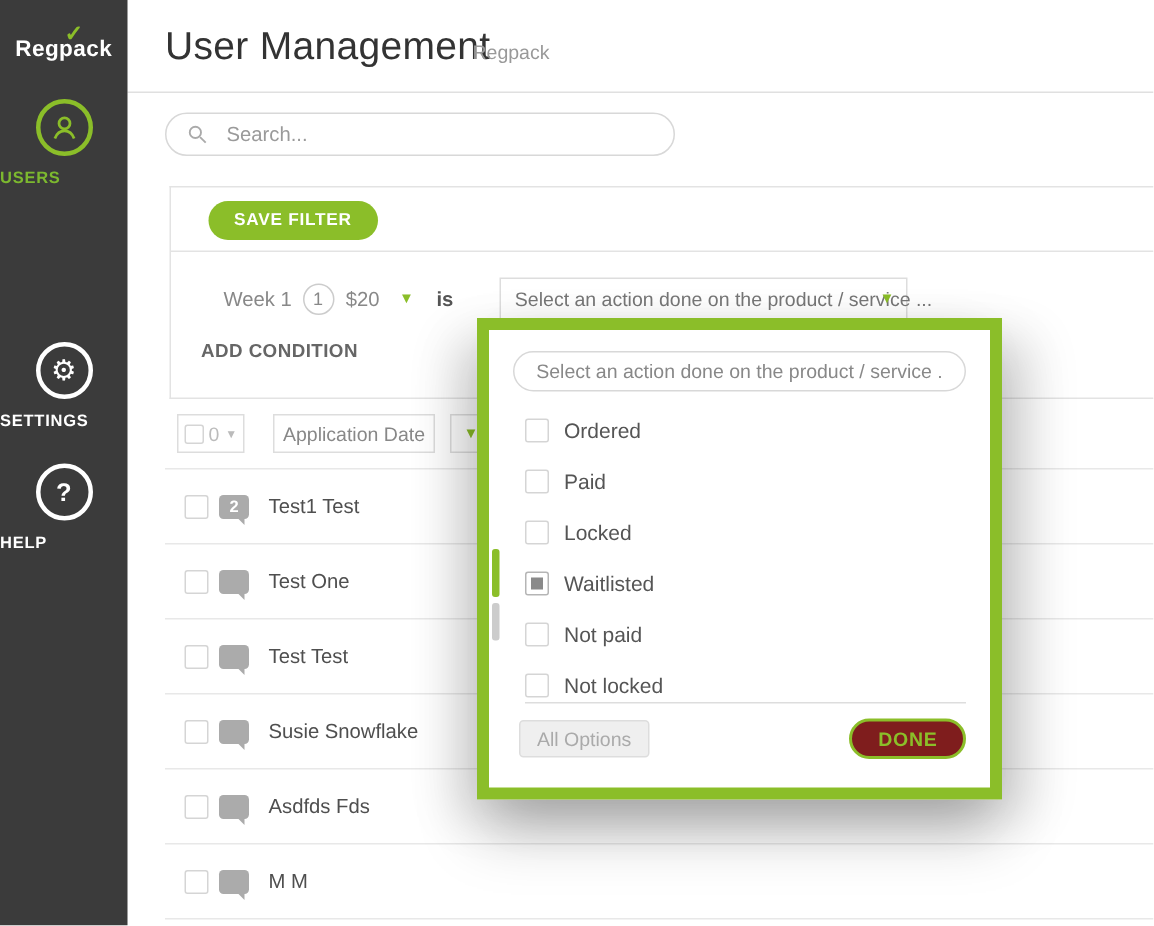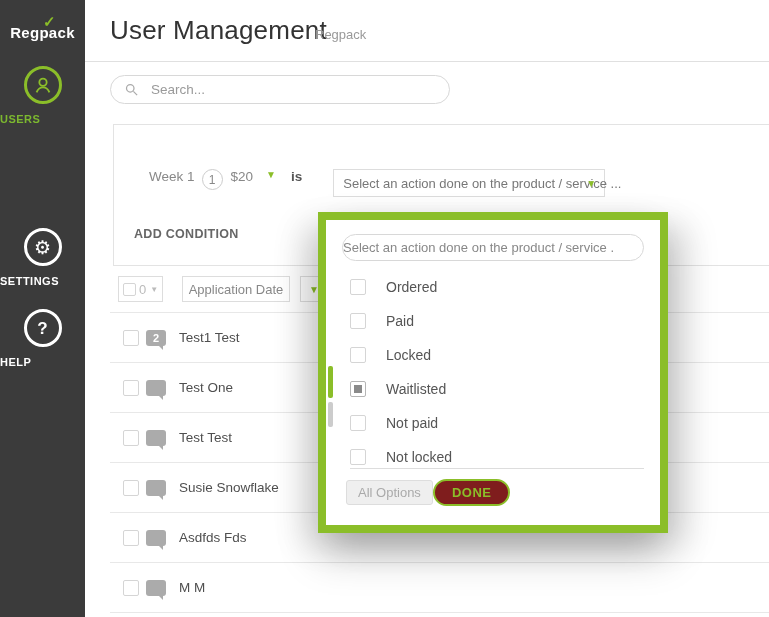--- a/index.html
+++ b/index.html
@@ -45,22 +45,22 @@
     font-family:"Liberation Sans", sans-serif; }
   .search-input::placeholder { color:#9a9a9a; }
 
   
   .filter-panel { position:absolute; left:28px; top:124px; width:656px; height:142px;
     border:1px solid #e3e3e3; border-right:none; }
   .sf-row { height:43px; border-bottom:1px solid #e3e3e3; }
   .save-filter { margin:9px 0 0 25px; background:#8bbe29; color:#fff; border:none;
     border-radius:17px; padding:7px 17px; font-size:11.5px; font-weight:bold;
     letter-spacing:.5px; cursor:pointer; font-family:"Liberation Sans", sans-serif; }
-  .cond-row { position:absolute; left:35px; top:44px; height:30px; display:flex;
-    }
+  .cond-row { position:absolute; left:35px; top:59px; height:30px; display:flex;
+    align-items:center; }
   .cond-product { font-size:13.5px; color:#888; cursor:pointer; }
   .cond-qty { width:21px; height:21px; border:1px solid #ccc; border-radius:50%;
     margin-left:7px; font-size:12px; color:#888; display:flex; align-items:center;
     justify-content:center; cursor:pointer; }
   .cond-price { margin-left:8px; font-size:13.5px; color:#888; }
   .arrow-green { color:#8bbe29; font-size:10px; margin-left:13px; cursor:pointer; }
   .cond-is { margin-left:15px; font-size:13.5px; font-weight:bold; color:#555; }
   .action-select { position:relative; margin-left:31px; width:272px; height:28px;
     border:1px solid #ddd; background:#fff; display:flex; align-items:center;
     cursor:pointer; }
@@ -99,36 +99,36 @@
   .bubble::after { content:""; position:absolute; bottom:-4px; right:3px;
     border-left:5px solid transparent; border-top:5px solid #ababab; }
   .row .name { margin-left:13px; font-size:13.5px; color:#4f4f4f; cursor:pointer; }
 
   
   .dropdown { position:absolute; left:233px; top:212px; width:350px; height:321px;
     background:#fff; border:8px solid #8bbe29; z-index:10;
     box-shadow:0 22px 38px rgba(0,0,0,.22), 22px 12px 30px rgba(0,0,0,.10),
       -16px 12px 30px rgba(0,0,0,.10); }
   .dd-pill { margin:14px 16px 0; height:27px; border:1px solid #d8d8d8;
-    border-radius:15px; text-align:left; line-height:25px; font-size:13px;
+    border-radius:15px; text-align:center; line-height:25px; font-size:13px;
     color:#888; white-space:nowrap; overflow:hidden; }
   .dd-options { margin:9px 0 0 24px; }
   .dd-option { height:34px; display:flex; align-items:center; cursor:pointer; }
-  .dd-option .label { margin-left:20px; font-size:14px; color:#555; }
+  .dd-option .label { margin-left:10px; font-size:14px; color:#555; }
   .cb.checked { border-color:#b5b5b5; }
   .cb.checked::after { content:""; position:absolute; left:3px; top:3px; right:3px;
     bottom:3px; background:#8a8a8a; }
   .dd-scroll-green { position:absolute; left:2px; top:146px; width:5px; height:32px;
     background:#8bbe29; border-radius:2px; cursor:pointer; }
   .dd-scroll-gray { position:absolute; left:2px; top:182px; width:5px; height:25px;
     background:#ccc; border-radius:2px; cursor:pointer; }
   .dd-divider { position:absolute; left:24px; right:16px; top:248px;
     border-top:1px solid #ddd; }
   .dd-footer { position:absolute; left:20px; right:16px; top:259px; display:flex;
-    align-items:center; }
+    justify-content:space-between; align-items:center; }
   .all-options { background:#efefef; border:1px solid #ddd; border-radius:3px;
     padding:4px 11px; font-size:13px; color:#aaa; cursor:pointer;
     font-family:"Liberation Sans", sans-serif; }
   .done { background:#7f1d1d; border:2px solid #8bbe29; border-radius:15px;
     padding:4px 17px; font-size:13px; font-weight:bold; color:#8bbe29;
     letter-spacing:.5px; cursor:pointer; font-family:"Liberation Sans", sans-serif; }
 </style>
 </head>
 <body>
 
@@ -175,20 +175,23 @@
 
     <div class="search-bar">
       <svg width="15" height="15" viewBox="0 0 24 24" fill="none" stroke="#aaa" stroke-width="2">
         <circle cx="10" cy="10" r="6"></circle>
           <line x1="15" y1="15" x2="21" y2="21"></line>
       </svg>
       <input class="search-input" type="text" placeholder="Search..." style="">
     </div>
 
     <div class="filter-panel">
+      <div class="sf-row">
+        <button class="save-filter">SAVE FILTER</button>
+      </div>
       <div class="cond-row">
         <span class="cond-product">Week 1</span>
         <span class="cond-qty">1</span>
         <span class="cond-price">$20</span>
         <span class="arrow-green">▼</span>
         <span class="cond-is">is</span>
         <div class="action-select">
           <span class="sel-text">Select an action done on the product / service ...</span>
           <span class="arrow-green">▼</span>
         </div>

